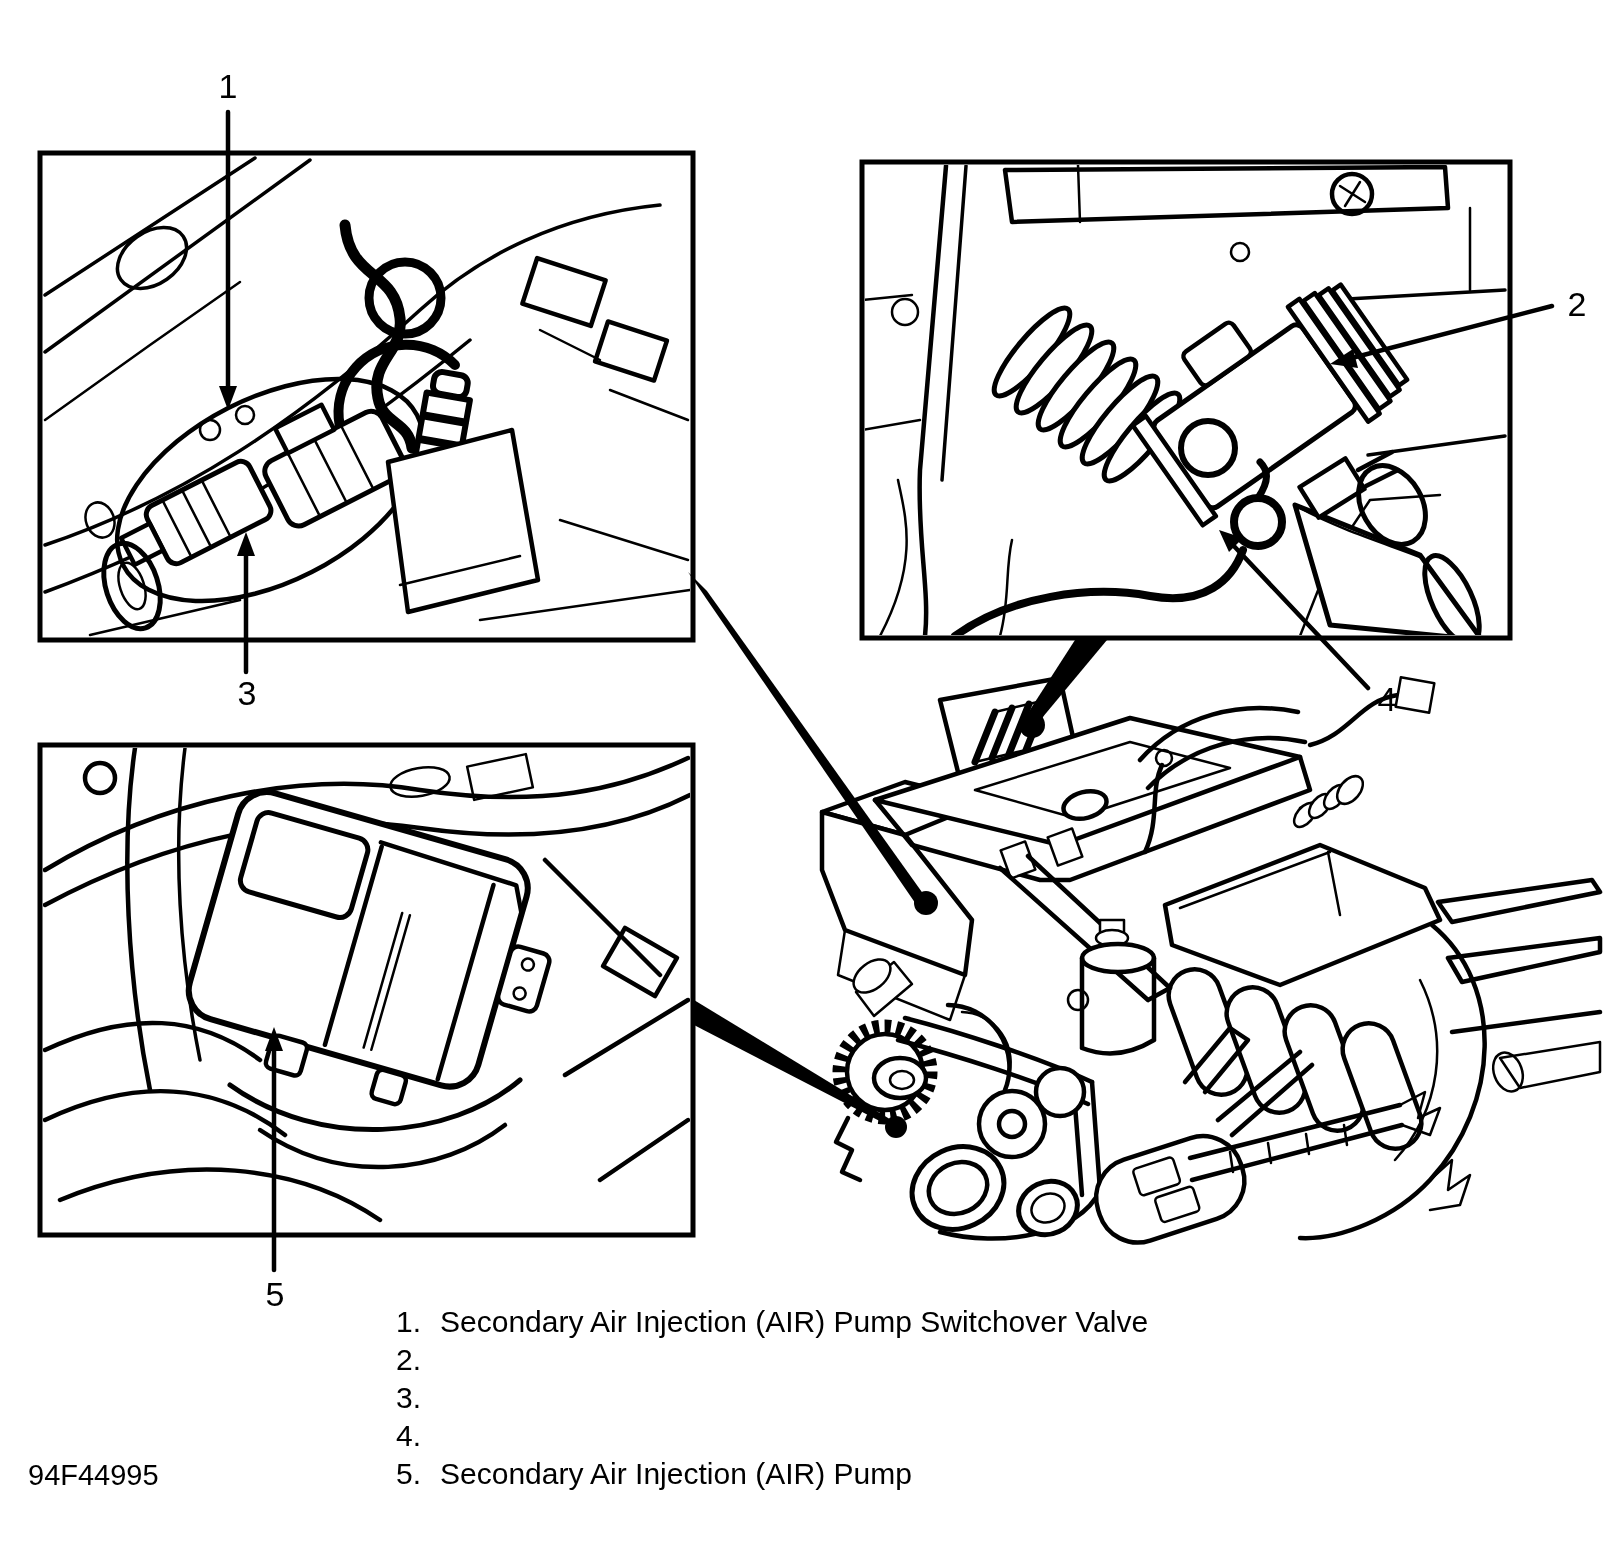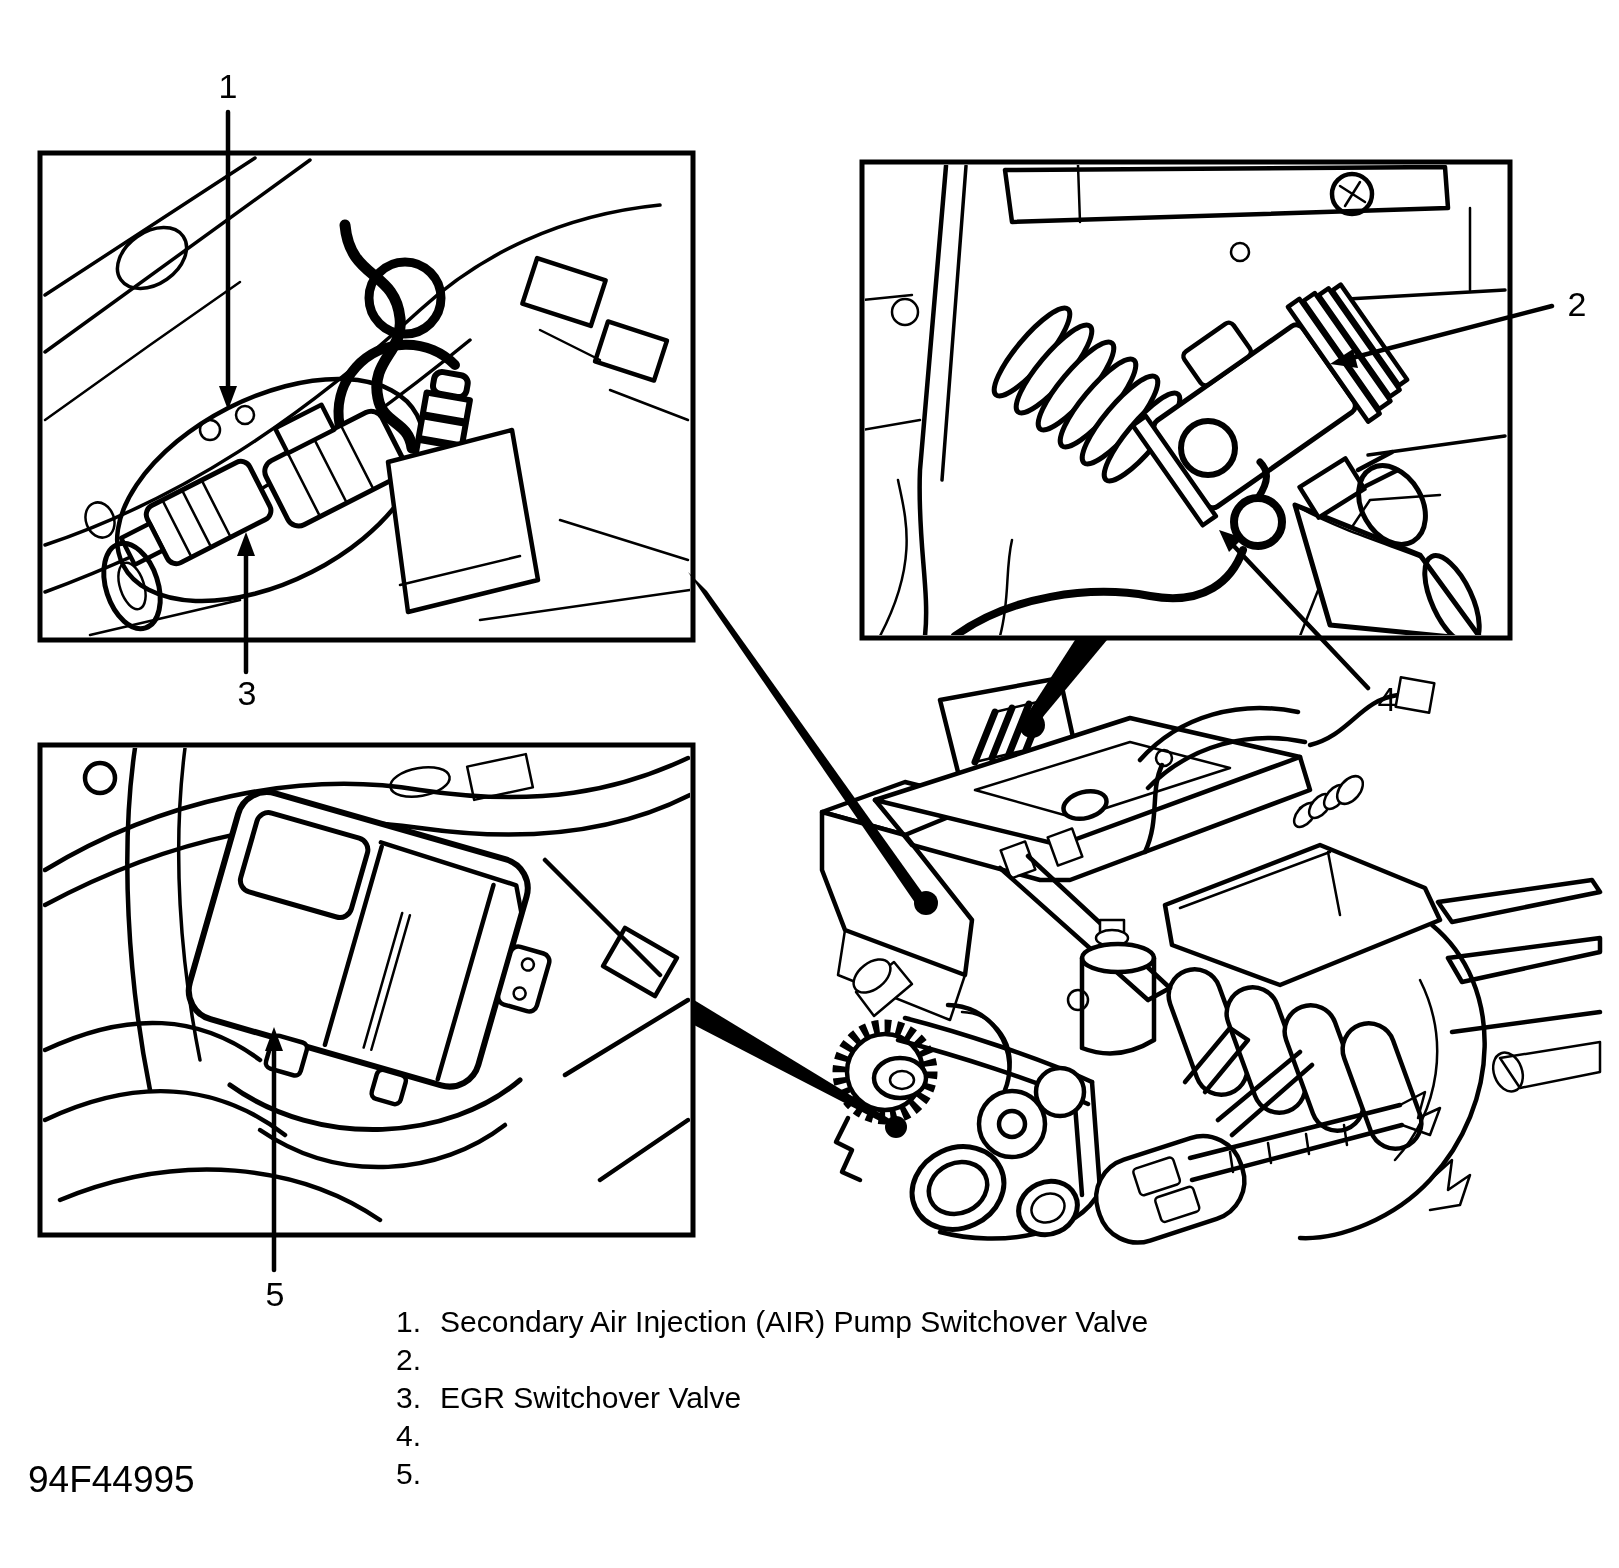--- a/index.html
+++ b/index.html
@@ -19,21 +19,21 @@
   .k{fill:#000;stroke:none}
   .box{stroke:#000;fill:none;stroke-width:5}
   .teeth{stroke:#000;fill:none;stroke-width:13;stroke-dasharray:6.5 5.5}
   .callout{
     position:absolute;transform:translate(-50%,-50%);
     font-size:34px;font-weight:400;line-height:1;color:#000;
   }
   .legend{position:absolute;left:396px;top:1303px;}
   .legend-row{display:flex;font-size:30px;line-height:38px;white-space:nowrap;}
   .legend-num{display:inline-block;min-width:44px;}
-  .figcode{position:absolute;left:28px;top:1458px;font-size:37px;line-height:1.2;}
+  .figcode{position:absolute;left:28px;top:1458px;font-size:29px;line-height:1.2;}
 </style>
 </head>
 <body>
 
 <div class="page">
 
 <svg width="1619" height="1568" viewBox="0 0 1619 1568">
   <defs>
     <clipPath id="clipTL">
           <rect x="43" y="156" width="647" height="481"></rect>
@@ -326,25 +326,25 @@
 <div class="legend">
   <div class="legend-row">
     <span class="legend-num">1.</span>
     <span>Secondary Air Injection (AIR) Pump Switchover Valve</span>
   </div>
   <div class="legend-row">
     <span class="legend-num">2.</span>
   </div>
   <div class="legend-row">
     <span class="legend-num">3.</span>
-    <span>EGR Switchover Valve</span>
   </div>
   <div class="legend-row">
     <span class="legend-num">4.</span>
   </div>
   <div class="legend-row">
     <span class="legend-num">5.</span>
+    <span>Secondary Air Injection (AIR) Pump</span>
   </div>
 </div>
 
 <div class="figcode">94F44995</div>
 
 </div>
 
 </body></html>

